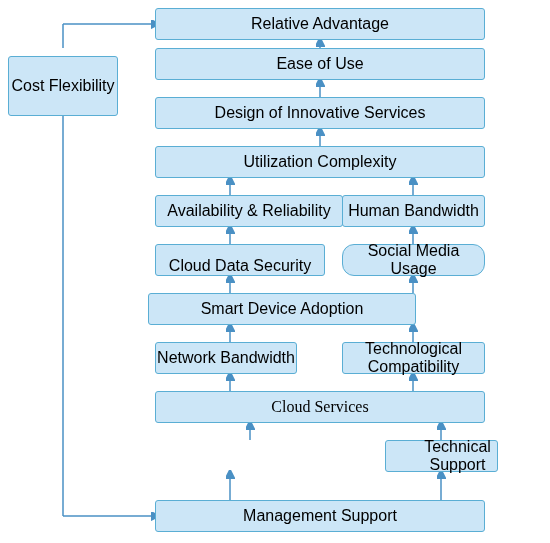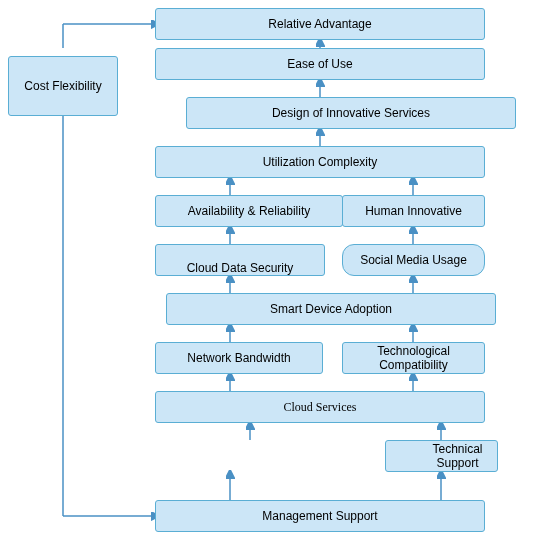--- a/index.html
+++ b/index.html
@@ -19,21 +19,21 @@
     .box {
       position: absolute;
       background: #cce6f7;
       border: 1.5px solid #5aaed4;
       border-radius: 3px;
       display: flex;
       align-items: center;
       justify-content: center;
       text-align: center;
       color: #000;
-      font-size: 12px;
+      font-size: 16px;
     }
     svg.arrows {
       position: absolute;
       top: 0; left: 0;
       width: 550px;
       height: 543px;
       pointer-events: none;
     }
     svg.arrows line, svg.arrows path, svg.arrows polyline {
       stroke: #4a90c4;
@@ -102,42 +102,42 @@
 
   <div class="box" style="left:155px;top:8px;width:330px;height:32px;">
     <span>Relative Advantage</span>
   </div>
   <div class="box" style="left:8px;top:56px;width:110px;height:60px;">
     <span>Cost Flexibility</span>
   </div>
   <div class="box" style="left:155px;top:48px;width:330px;height:32px;">
     <span>Ease of Use</span>
   </div>
-  <div class="box" style="left:155px;top:97px;width:330px;height:32px;margin-left:31px;">
+  <div class="box" style="left:155px;top:97px;width:330px;height:32px;">
     <span>Design of Innovative Services</span>
   </div>
   <div class="box" style="left:155px;top:146px;width:330px;height:32px;">
     <span>Utilization Complexity</span>
   </div>
   <div class="box" style="left:155px;top:195px;width:188px;height:32px;">
     <span>Availability &amp; Reliability</span>
   </div>
   <div class="box" style="left:342px;top:195px;width:143px;height:32px;">
-    <span>Human Innovative</span>
+    <span>Human Bandwidth</span>
   </div>
   <div class="box" style="left:155px;top:244px;width:170px;height:32px;align-items:flex-end;">
     <span>Cloud Data Security</span>
   </div>
   <div class="box" style="left:342px;top:244px;width:143px;height:32px;border-radius:12px;">
     <span>Social Media Usage</span>
   </div>
-  <div class="box" style="left:166px;top:293px;width:330px;height:32px;text-align:center;">
+  <div class="box" style="left:148px;top:293px;width:268px;height:32px;text-align:center;">
     <span>Smart Device Adoption</span>
   </div>
-  <div class="box" style="left:155px;top:342px;width:168px;height:32px;">
+  <div class="box" style="left:155px;top:342px;width:142px;height:32px;">
     <span>Network Bandwidth</span>
   </div>
   <div class="box" style="left:342px;top:342px;width:143px;height:32px;">
     <span>Technological Compatibility</span>
   </div>
   <div class="box" style="left:155px;top:391px;width:330px;height:32px;font-family:Liberation Serif, serif;">
     <span>Cloud Services</span>
   </div>
   <div class="box" style="left:385px;top:440px;width:113px;height:32px;padding-left:32px;">
     <span>Technical Support</span>

